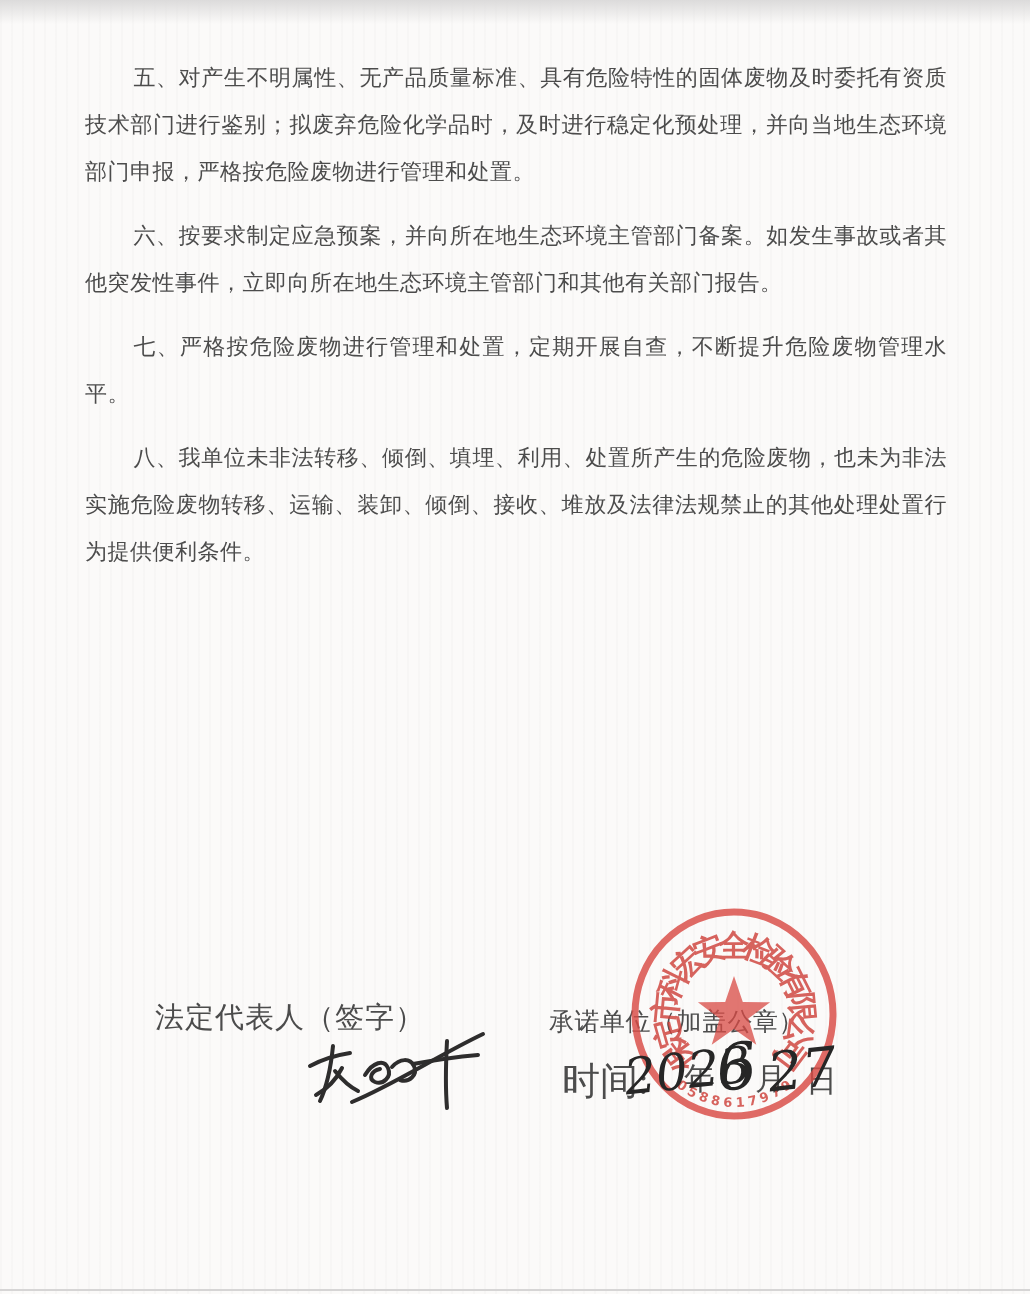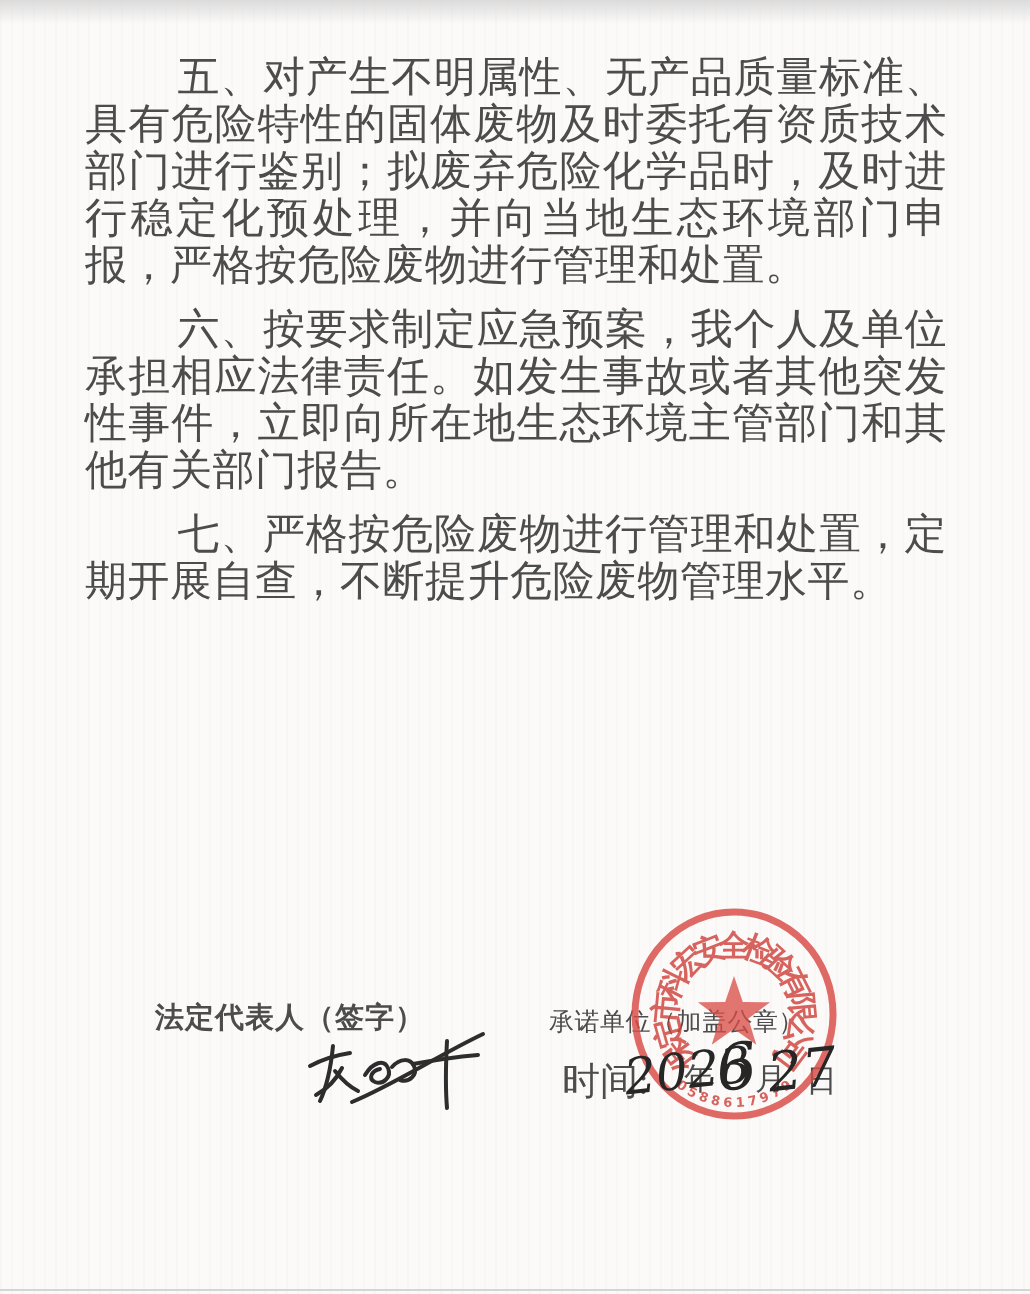--- a/index.html
+++ b/index.html
@@ -13,28 +13,28 @@
   .top-shade {
     position:absolute; top:0; left:0; right:0; height:24px;
     background:linear-gradient(#dcdbdb, rgba(220,219,219,0));
   }
   .bottom-edge {
     position:absolute; left:0; right:0; bottom:3px; height:2px;
     background:#d6d5d5;
   }
   .body-text {
     position:absolute; left:85px; top:54px; width:862px;
-    font-size:42px; line-height:47px; color:#4c4c4c;
+    font-size:22px; line-height:47px; color:#4c4c4c;
     text-align:justify; letter-spacing:0.5px;
   }
   .body-text p { margin:0 0 17px 0; text-indent:2.2em; }
   .label {
     position:absolute; color:#4c4c4c; white-space:nowrap; z-index:1;
   }
-  .legal-rep-label { left:155px; top:998px;  font-size:29px; letter-spacing:1px;font-weight:bold; }
+  .legal-rep-label { left:155px; top:998px;  font-size:29px; letter-spacing:1px; }
   .unit-label      { left:549px; top:1005px; font-size:25px; letter-spacing:0.5px; }
   .date-prefix     { left:562px; top:1056px; font-size:38px; }
   .year-suffix     { left:684px; top:1058px; font-size:31px; }
   .month-suffix    { left:755px; top:1058px; font-size:31px; }
   .day-suffix      { left:806px; top:1060px; font-size:31px; }
   .hand {
     position:absolute; color:#262626; z-index:3; white-space:nowrap;
     font-family:"DejaVu Serif", serif; font-style:italic;
     transform:rotate(-6deg);
   }
@@ -59,22 +59,23 @@
   }
 </style>
 </head>
 <body>
 
 <div class="page">
   <div class="top-shade"></div>
 
   <main class="body-text">
     <p>五、对产生不明属性、无产品质量标准、具有危险特性的固体废物及时委托有资质技术部门进行鉴别；拟废弃危险化学品时，及时进行稳定化预处理，并向当地生态环境部门申报，严格按危险废物进行管理和处置。</p>
-    <p>六、按要求制定应急预案，我个人及单位承担相应法律责任。如发生事故或者其他突发性事件，立即向所在地生态环境主管部门和其他有关部门报告。</p>
+    <p>六、按要求制定应急预案，并向所在地生态环境主管部门备案。如发生事故或者其他突发性事件，立即向所在地生态环境主管部门和其他有关部门报告。</p>
     <p>七、严格按危险废物进行管理和处置，定期开展自查，不断提升危险废物管理水平。</p>
+    <p>八、我单位未非法转移、倾倒、填埋、利用、处置所产生的危险废物，也未为非法实施危险废物转移、运输、装卸、倾倒、接收、堆放及法律法规禁止的其他处理处置行为提供便利条件。</p>
   </main>
 
   <span class="label legal-rep-label">法定代表人（签字）</span>
 
   <svg class="signature-svg" width="195" height="88" viewBox="0 0 195 88">
     <path d="M38,20 C36,40 33,58 25,75"></path>
     <path d="M15,40 C28,33 42,29 55,27"></path>
     <path d="M47,42 C41,54 32,63 21,69 M40,45 C48,55 55,61 63,65"></path>
     <path d="M70,49 C78,36 89,33 93,42 C97,51 88,59 80,56 C73,53 76,45 85,43"></path>
     <path d="M97,41 C105,32 115,32 119,40 C123,49 114,57 105,54"></path>

